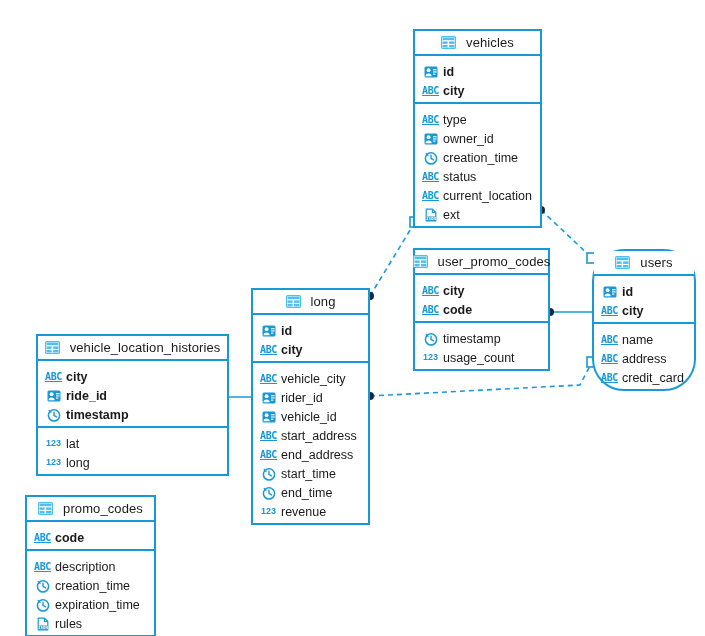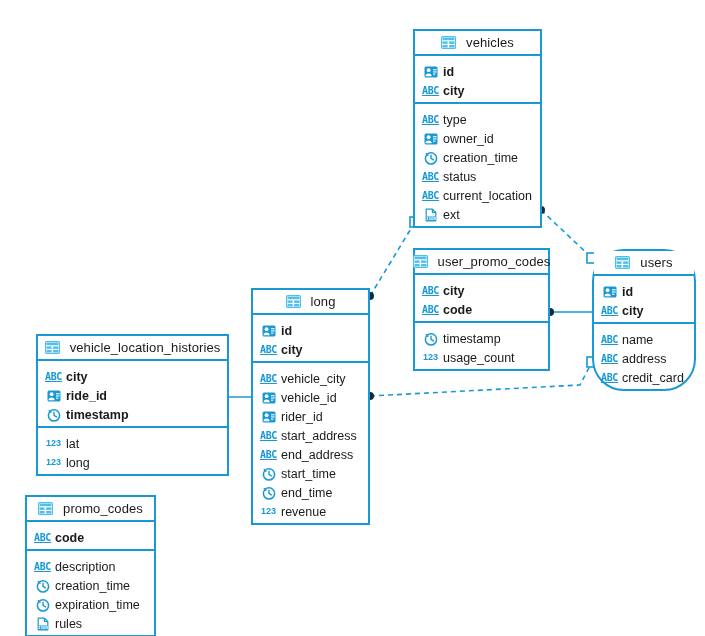--- a/index.html
+++ b/index.html
@@ -369,34 +369,34 @@
           <span class="ico">
             <svg width="14" height="12" viewBox="0 0 14 12">
               <rect x="0.5" y="0.5" width="13" height="11" rx="1.5" fill="#1899d6"></rect>
               <circle cx="4.6" cy="4.2" r="1.9" fill="#ffffff"></circle>
               <path d="M1.5 10.2c0-1.8 1.4-2.8 3.1-2.8s3.1 1 3.1 2.8z" fill="#ffffff"></path>
               <rect x="9" y="3.2" width="3.6" height="1.1" fill="#ffffff"></rect>
               <rect x="9" y="5.4" width="3.6" height="1.1" fill="#ffffff"></rect>
               <rect x="9" y="7.6" width="2.4" height="1.1" fill="#ffffff"></rect>
             </svg>
           </span>
+          <span class="col-name">rider_id</span>
+        </div>
+        <div class="col-row">
+          <span class="ico">
+            <svg width="14" height="12" viewBox="0 0 14 12">
+              <rect x="0.5" y="0.5" width="13" height="11" rx="1.5" fill="#1899d6"></rect>
+              <circle cx="4.6" cy="4.2" r="1.9" fill="#ffffff"></circle>
+              <path d="M1.5 10.2c0-1.8 1.4-2.8 3.1-2.8s3.1 1 3.1 2.8z" fill="#ffffff"></path>
+              <rect x="9" y="3.2" width="3.6" height="1.1" fill="#ffffff"></rect>
+              <rect x="9" y="5.4" width="3.6" height="1.1" fill="#ffffff"></rect>
+              <rect x="9" y="7.6" width="2.4" height="1.1" fill="#ffffff"></rect>
+            </svg>
+          </span>
           <span class="col-name">vehicle_id</span>
-        </div>
-        <div class="col-row">
-          <span class="ico">
-            <svg width="14" height="12" viewBox="0 0 14 12">
-              <rect x="0.5" y="0.5" width="13" height="11" rx="1.5" fill="#1899d6"></rect>
-              <circle cx="4.6" cy="4.2" r="1.9" fill="#ffffff"></circle>
-              <path d="M1.5 10.2c0-1.8 1.4-2.8 3.1-2.8s3.1 1 3.1 2.8z" fill="#ffffff"></path>
-              <rect x="9" y="3.2" width="3.6" height="1.1" fill="#ffffff"></rect>
-              <rect x="9" y="5.4" width="3.6" height="1.1" fill="#ffffff"></rect>
-              <rect x="9" y="7.6" width="2.4" height="1.1" fill="#ffffff"></rect>
-            </svg>
-          </span>
-          <span class="col-name">rider_id</span>
         </div>
         <div class="col-row">
           <span class="ico">
             <span class="ico-abc">ABC</span>
           </span>
           <span class="col-name">start_address</span>
         </div>
         <div class="col-row">
           <span class="ico">
             <span class="ico-abc">ABC</span>

